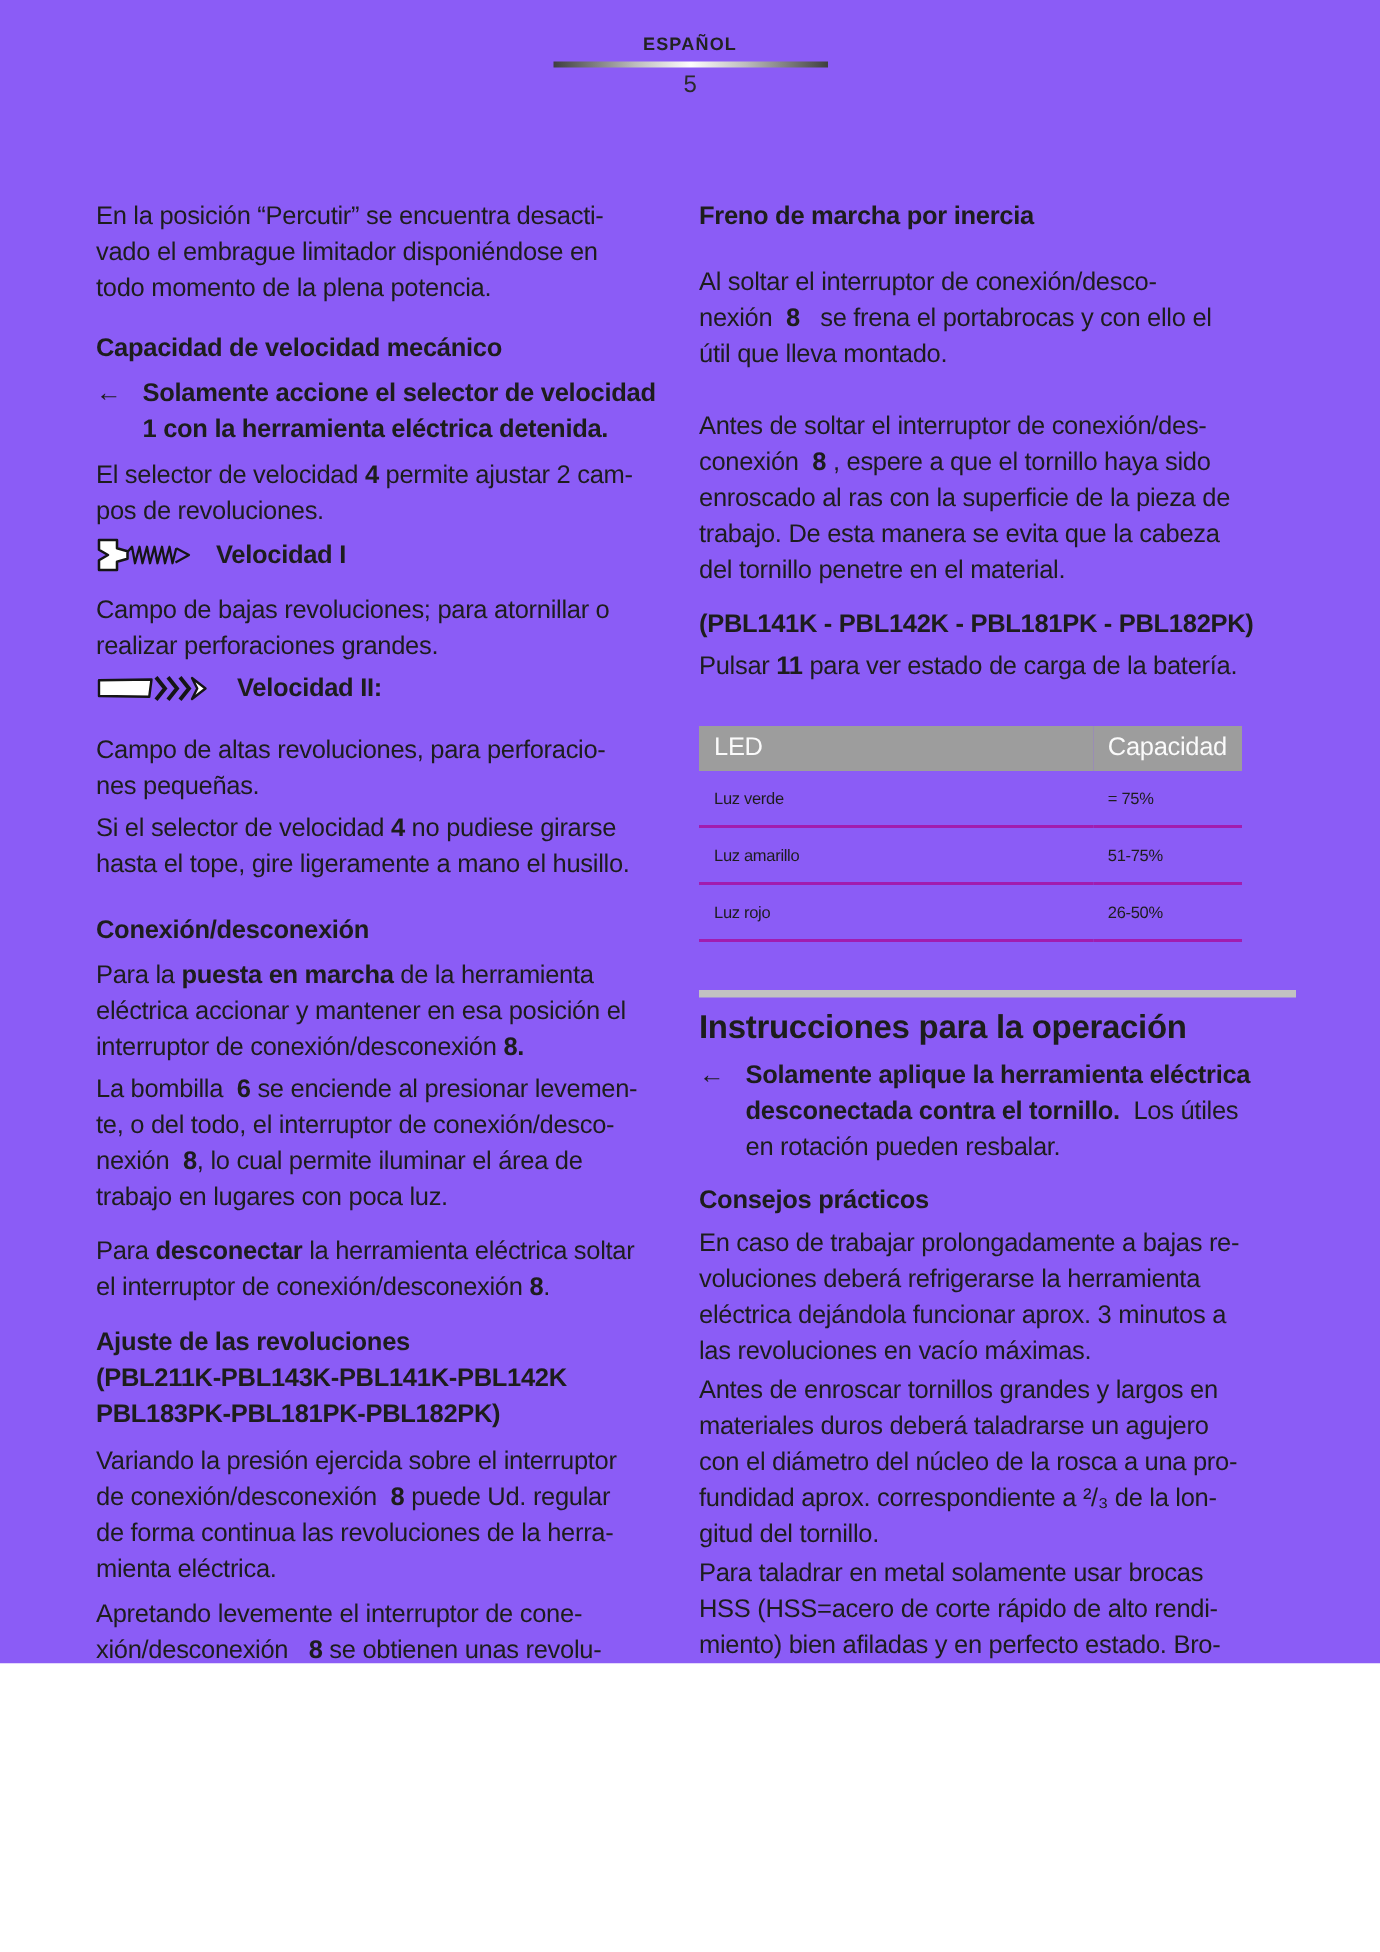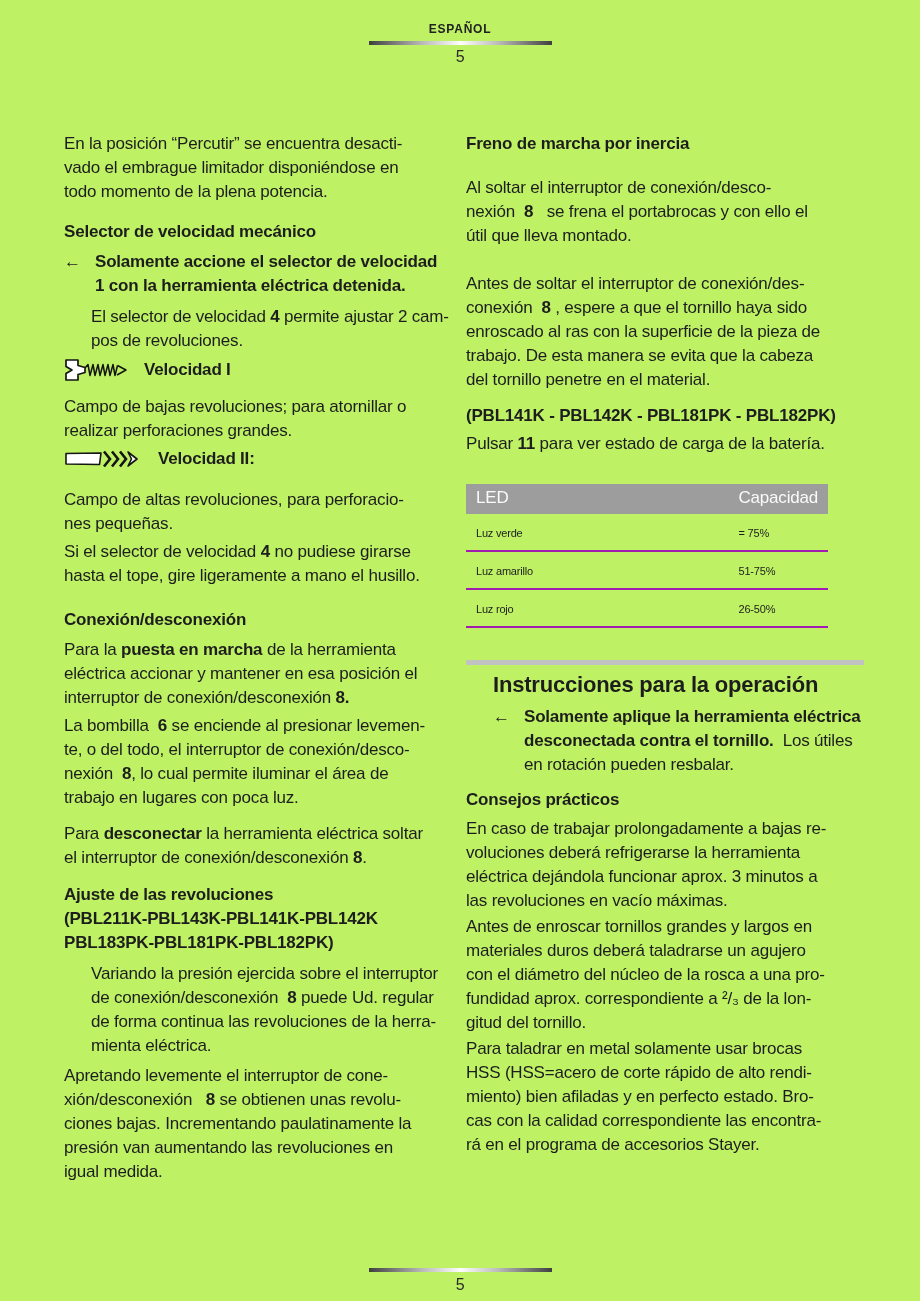--- a/index.html
+++ b/index.html
@@ -1,17 +1,17 @@
 <!DOCTYPE html>
 <html><head>
 <meta charset="utf-8">
 <style>
   html,body{margin:0;padding:0;background:#ffffff;}
   .page{
-    position:relative;width:920px;height:1301px;background:#bef264;
+    position:relative;width:920px;height:1109px;background:#8b5cf6;
     font-family:"Liberation Sans",sans-serif;color:#1d1d1d;overflow:hidden;
     letter-spacing:-0.2px;
   }
   
   .page-header{position:absolute;top:22px;left:0;right:0;text-align:center;}
   .lang-label{font-size:12px;font-weight:bold;letter-spacing:0.8px;color:#222;}
   .grad-rule{height:4px;width:183px;margin:5px auto 0;
     background:linear-gradient(90deg,#3f3f3f 0%,#bdbdbd 30%,#fdfdfd 50%,#bdbdbd 70%,#3f3f3f 100%);}
   .page-num{font-size:16px;margin-top:3px;color:#2a2a2a;}
   .page-footer{position:absolute;top:1263px;left:0;right:0;text-align:center;}
@@ -39,42 +39,42 @@
     background:#9d9d9d;color:#fafafa;font-weight:normal;text-align:left;
     font-size:17px;padding:2px 10px 4px;height:22px;}
   .battery-table td{
     border-bottom:2px solid #a21caf;font-size:11px;color:#1d1d1d;
     padding:7px 10px 5px;}
   .battery-table .c1{width:254px;}
   
   .section-rule{height:5px;background:#c2c2c2;margin-top:32px;}
   
   .mt2{margin-top:2px;}  .mt4{margin-top:4px;}  .mt5{margin-top:5px;}
-  .mt6{margin-top:6px;}  .mt7{margin-top:7px;margin-left:27px;}  .mt8{margin-top:20px;}.mt11{margin-top:11px;}.mt12{margin-top:12px;}
+  .mt6{margin-top:6px;}  .mt7{margin-top:7px;}  .mt8{margin-top:20px;}.mt11{margin-top:11px;}.mt12{margin-top:12px;}
   .mt13{margin-top:13px;}.mt16{margin-top:16px;}
   .mt17{margin-top:17px;}.mt24{margin-top:24px;}
   svg{display:block;}
 </style>
 </head>
 <body>
 
 <div class="page">
 
   <div class="page-header">
     <div class="lang-label">ESPAÑOL</div>
     <div class="grad-rule"></div>
     <div class="page-num">5</div>
   </div>
 
   <div class="col col-left">
     <p class="mt2"><span class="plain">En la posición “Percutir” se encuentra desacti-
 vado el embrague limitador disponiéndose en
 todo momento de la plena potencia.</span></p>
 
-    <p class="heading mt16">Selector de velocidad mecánico</p>
+    <p class="heading mt16">Capacidad de velocidad mecánico</p>
 
     <div class="arrow-note mt6">
       <span class="arrow-glyph">←</span>
       <span class="note-text"><span class="b">Solamente accione el selector de velocidad
 1 con la herramienta eléctrica detenida.</span></span>
     </div>
 
     <p class="mt7"><span class="plain">El selector de velocidad </span><span class="b">4</span><span class="plain"> permite ajustar 2 cam-
 pos de revoluciones.</span></p>
 

